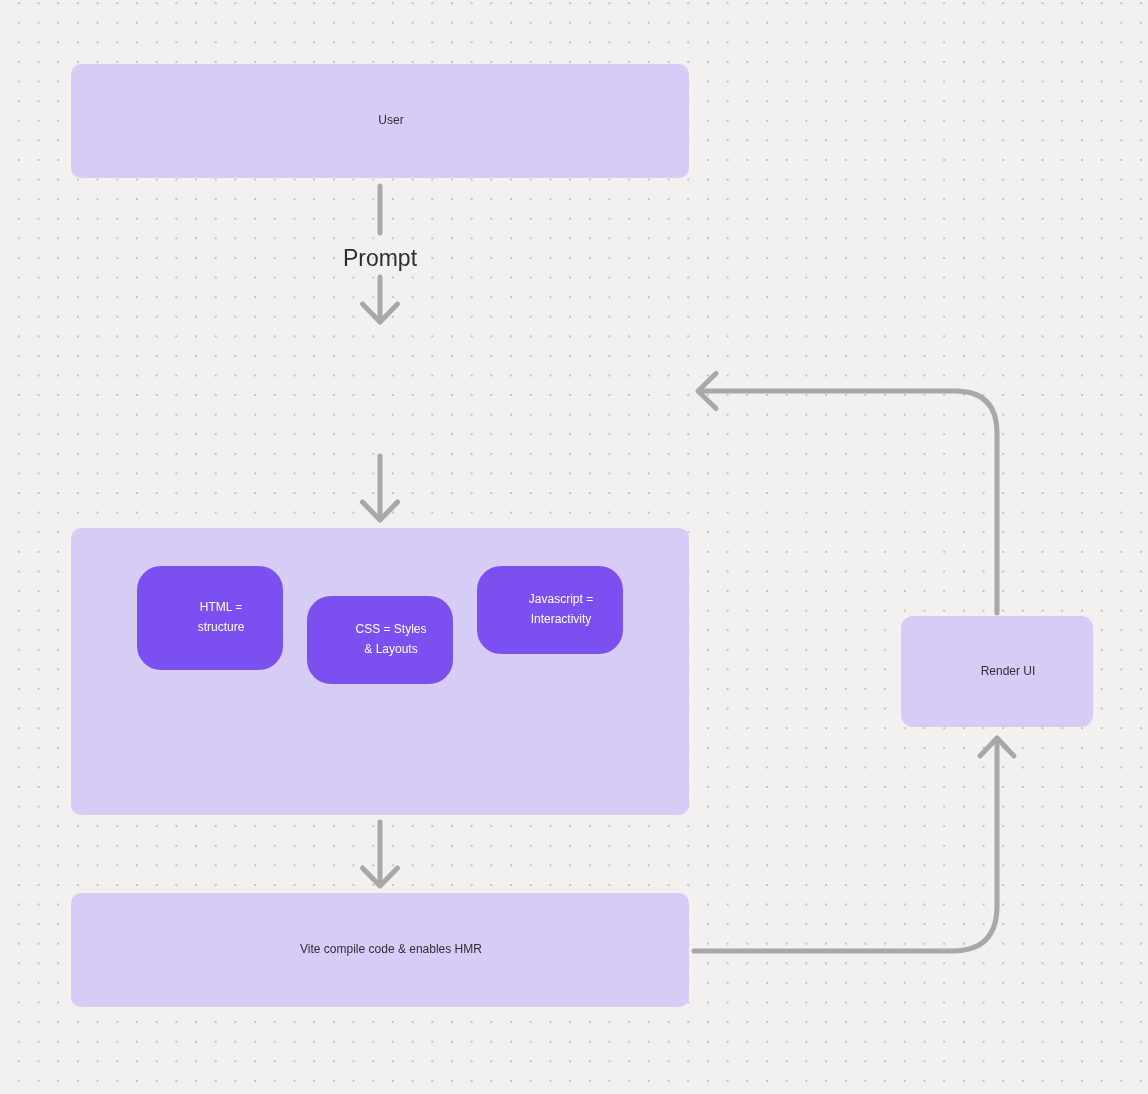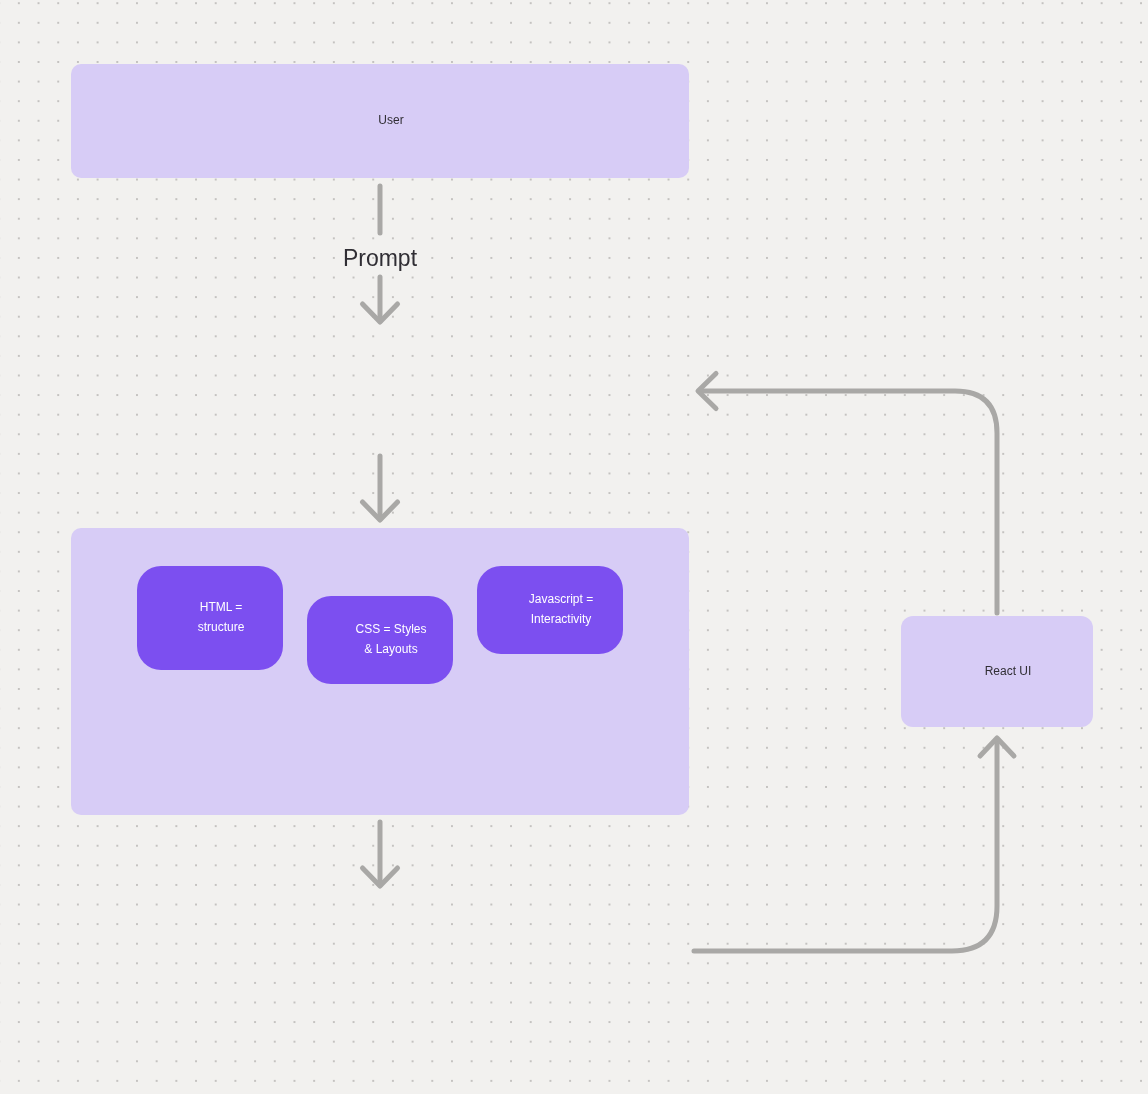--- a/index.html
+++ b/index.html
@@ -119,16 +119,17 @@
   <div class="node accent" id="node-html">HTML =
 structure</div>
 
   <div class="node accent" id="node-css">CSS = Styles
 &amp; Layouts</div>
 
   <div class="node accent" id="node-js">Javascript =
 Interactivity</div>
 
 
+  <div class="node light" id="node-vite">Vite compile code &amp; enables HMR</div>
 
-  <div class="node light" id="node-render-ui">React UI</div>
+  <div class="node light" id="node-render-ui">Render UI</div>
 
 </div>
 
 </body></html>

